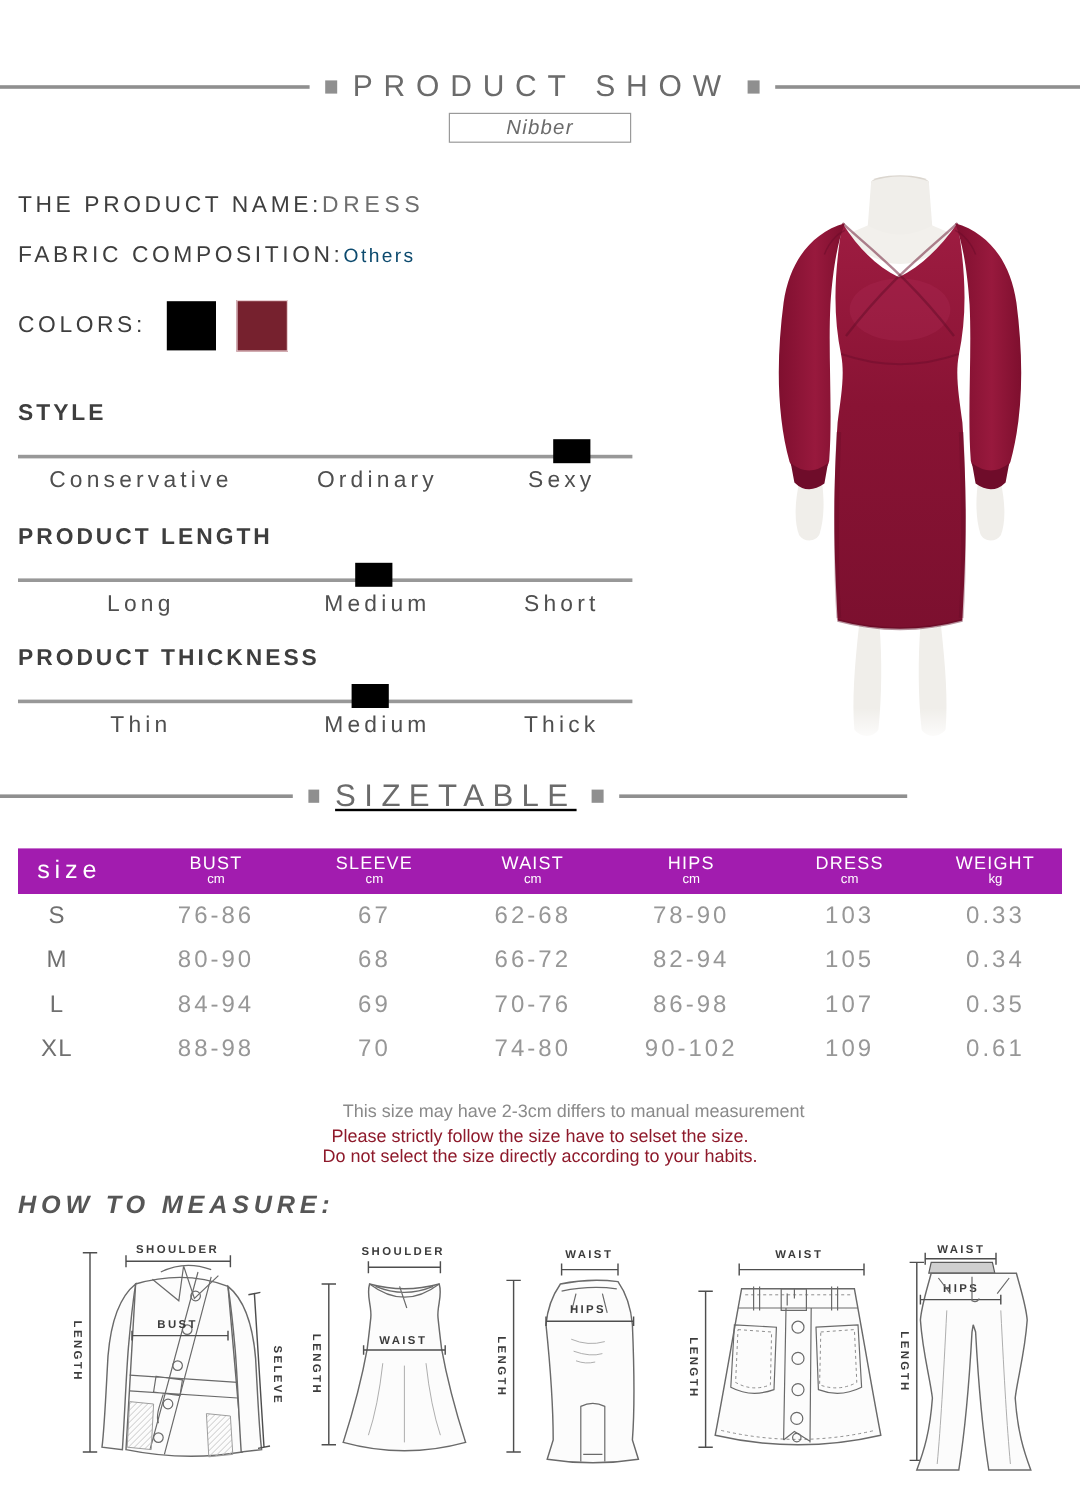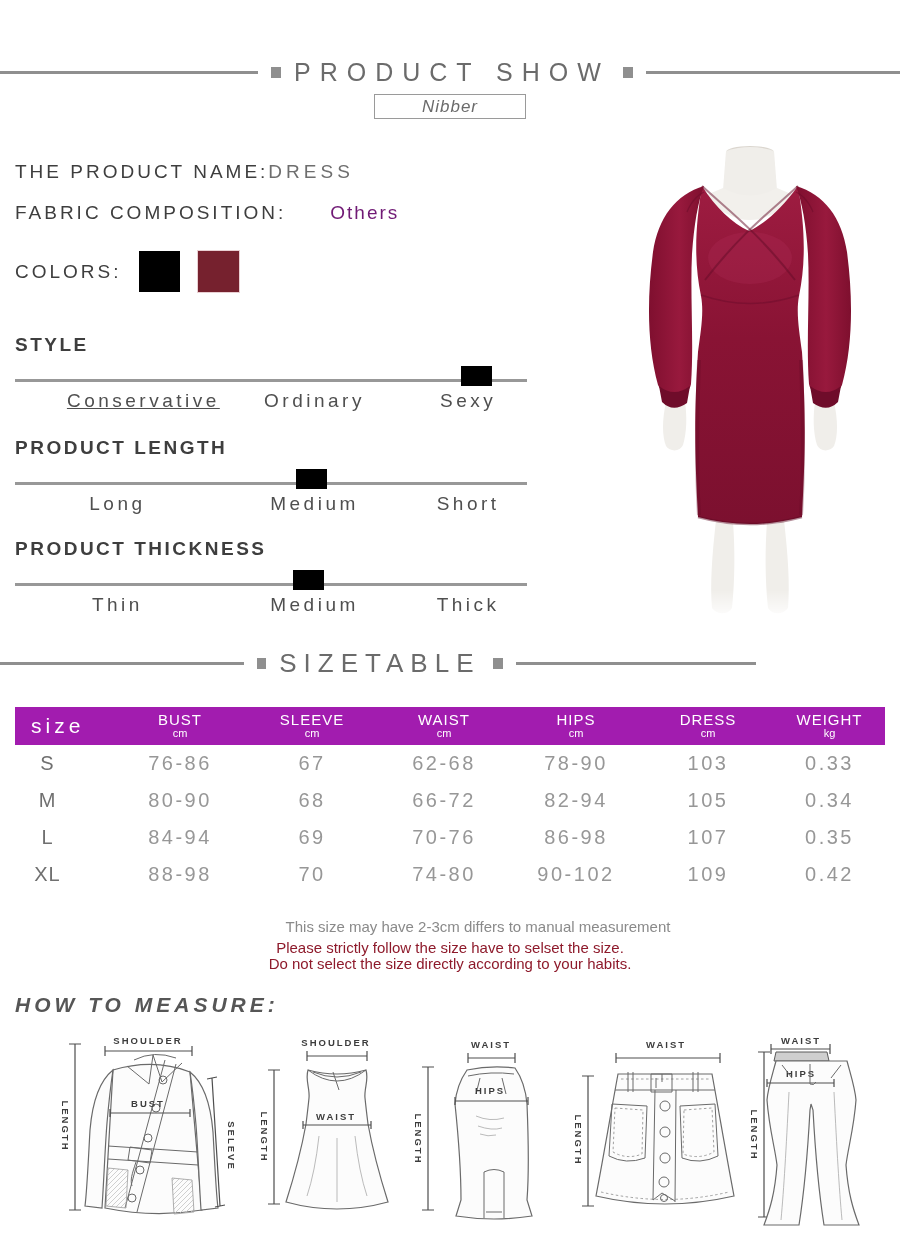--- a/index.html
+++ b/index.html
@@ -13,35 +13,35 @@
   .deco-sq{width:10px;height:11px;background:#8f8f8f;}
   .deco-title{color:#6b6b6b;font-size:25px;letter-spacing:9px;white-space:nowrap;}
   .brand-box{margin:7px auto 0;width:150px;height:23px;border:1px solid #9a9a9a;
              display:flex;align-items:center;justify-content:center;}
   .brand-text{font-style:italic;color:#6b6b6b;font-size:17px;letter-spacing:1px;}
 
   
   .info-line{white-space:nowrap;}
   .lbl-strong{font-weight:normal;color:#3e3e3e;font-size:19px;letter-spacing:3px;}
   .val-light{color:#6e6e6e;font-size:19px;letter-spacing:4px;}
-  .val-dark{color:#701a75;font-size:19px;letter-spacing:2px;margin-left:44px;}
+  .val-dark{color:#0c4a6e;font-size:16px;letter-spacing:2px;}
   .colors-row{display:flex;align-items:center;gap:17px;text-align:right;}
   .swatch{width:41px;height:41px;}
   .swatch-black{background:#000000;}
   .swatch-red{background:#76212e;border:1px solid #e9cfd2;}
 
   
   .attr-label{font-weight:bold;color:#3e3e3e;font-size:19px;letter-spacing:2.5px;}
   .slider{position:relative;width:512px;height:22px;margin-top:10px;}
   .slider .track{position:absolute;left:0;right:0;top:13px;height:3px;background:#989898;}
   .slider .marker{position:absolute;top:0;width:31px;height:20px;background:#000;}
   .opts{display:grid;grid-template-columns:40% 37% 23%;width:512px;margin-top:2px;
         color:#4f4f4f;font-size:19px;letter-spacing:3.5px;}
   .opts span{text-align:center;white-space:nowrap;}
-  .opts.first-left span:first-child{text-align:right;text-decoration:underline;}
+  .opts.first-left span:first-child{text-align:center;}
 
   
   .tbl{position:absolute;left:15px;width:870px;}
   .thead{display:grid;grid-template-columns:99px 132px 132px 132px 132px 132px 111px;
          background:#a21caf;height:38px;align-items:center;color:#fff;}
   .th-size{font-size:21px;letter-spacing:4px;padding-left:16px;}
   .th{text-align:center;line-height:1.05;}
   .th .m{font-size:15px;letter-spacing:1px;display:block;}
   .th .u{font-size:11px;display:block;}
   .trow{display:grid;grid-template-columns:99px 132px 132px 132px 132px 132px 111px;
@@ -169,21 +169,21 @@
       <path d="M96 58 q-6 6 -9 14 M104 52 q-8 4 -13 12" stroke="#6a0c29" stroke-width="1.2" fill="none" opacity="0.5"></path>
       <path d="M204 58 q6 6 9 14 M196 52 q8 4 13 12" stroke="#6a0c29" stroke-width="1.2" fill="none" opacity="0.5"></path>
       <path d="M66 262 C62 280 62 296 66 306 C70 312 80 312 83 305 C87 292 87 276 85 262 C79 268 71 268 66 262 Z" fill="#f0eeea"></path>
       <path d="M234 262 C238 280 238 296 234 306 C230 312 220 312 217 305 C213 292 213 276 215 262 C221 268 229 268 234 262 Z" fill="#f0eeea"></path>
       <path d="M59 246 Q74 258 90 246 L87 263 Q73 273 62 262 Z" fill="#6f0c2a"></path>
       <path d="M241 246 Q226 258 210 246 L213 263 Q227 273 238 262 Z" fill="#6f0c2a"></path>
     </g>
     <rect x="95" y="450" width="110" height="30" fill="url(#gLegFade)"></rect>
   </svg>
 
-  <div class="abs" style="top:648px;left:0;width:756px;">
+  <div class="abs" style="top:648px;left:0;width:756px;text-decoration:underline;">
     <div class="deco-header">
       <div class="deco-line" style="width:262px"></div>
       <div class="deco-sq"></div>
       <div class="deco-title" style="font-size:26px;letter-spacing:7px;">SIZETABLE</div>
       <div class="deco-sq"></div>
       <div class="deco-line" style="width:258px"></div>
     </div>
   </div>
 
   <div class="tbl" style="top:707px;">
@@ -241,21 +241,21 @@
         <span>107</span>
         <span>0.35</span>
     </div>
     <div class="trow">
       <span class="sz">XL</span>
         <span>88-98</span>
         <span>70</span>
         <span>74-80</span>
         <span>90-102</span>
         <span>109</span>
-        <span>0.42</span>
+        <span>0.61</span>
     </div>
   </div>
 
   <div class="abs note note-gray" style="top:918px;padding-left:28px;">This size may have 2-3cm differs to manual measurement</div>
   <div class="abs note note-red" style="top:939px;">Please strictly follow the size have to selset the size.</div>
   <div class="abs note note-red" style="top:955px;">Do not select the size directly according to your habits.</div>
 
   <div class="abs measure-heading" style="top:993px;left:15px;font-style:italic;">HOW TO MEASURE:</div>
 
   <svg class="abs mz" style="top:1028px;left:30px;" width="210" height="226" viewBox="0 0 210 226">

